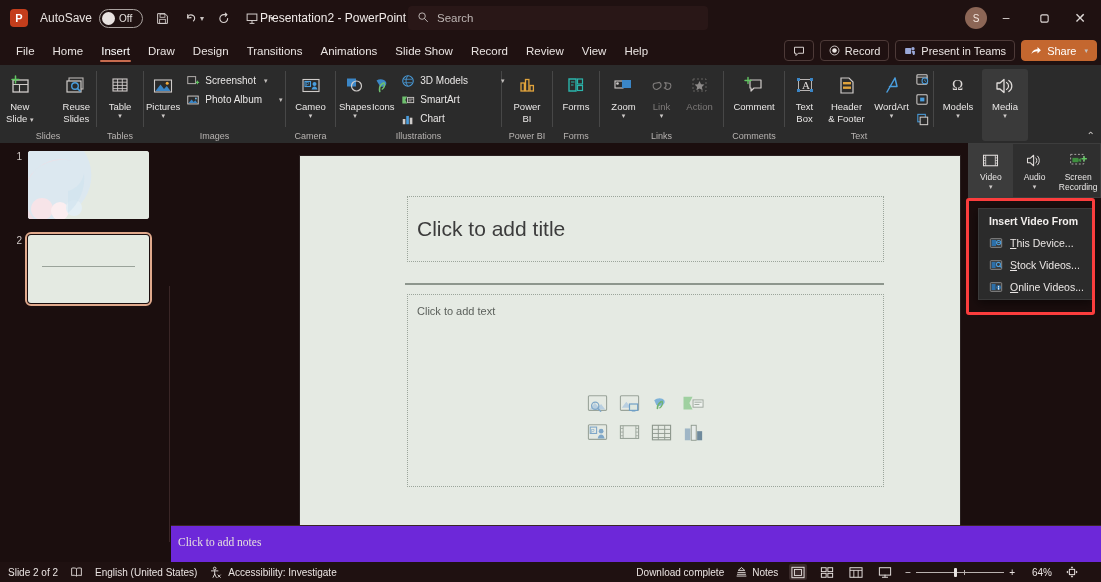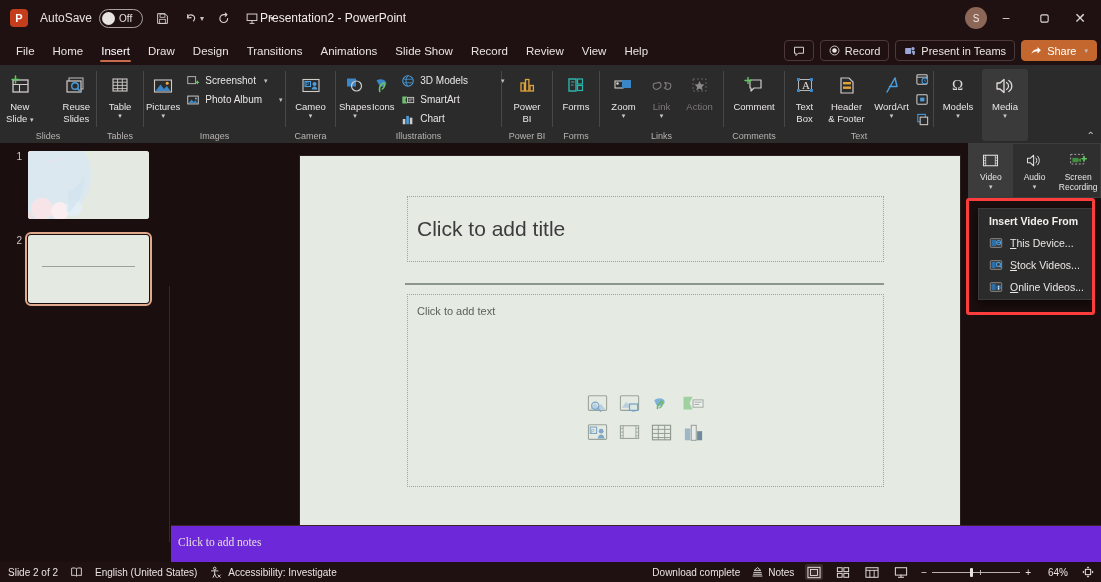--- a/index.html
+++ b/index.html
@@ -192,21 +192,21 @@
     background: #6d28d9; border-top: 1px solid #3a2626; font-family: Liberation Serif, serif;
   }
   .notes-bar .t { color: #e6e0de; font-size: 11.5px; position: absolute; left: 7px; top: 10px; }
 
   
   .statusbar {
     position: absolute; bottom: 0; left: 0; width: 1101px; height: 20px;
     background: #1f1111; display: flex; align-items: center; color: #eae4e2; font-size: 10px;
   }
   .sb-l { display: flex; align-items: center; gap: 12px; margin-left: 8px; }
-  .sb-r { position: absolute; right: 4px; display: flex; align-items: center; gap: 11px; }
+  .sb-r { position: absolute; right: 20px; display: flex; align-items: center; gap: 11px; }
   .sb-item { display: flex; align-items: center; gap: 4px; white-space: nowrap; }
   .viewbtn { width: 18px; height: 16px; display:flex; align-items:center; justify-content:center; }
   .viewbtn.active { background: #3a2a2a; border-radius: 2px; }
   .zoom-slider { display: flex; align-items: center; gap: 5px; }
   .zs-track { width: 88px; height: 1px; background: #b9b1af; position: relative; }
   .zs-mid { position: absolute; left: 48px; top: -2px; width: 1px; height: 5px; background: #b9b1af; }
   .zs-knob { position: absolute; left: 38px; top: -4px; width: 3px; height: 9px; background: #e8e2e0; border-radius: 1px; }
   .zpct { width: 26px; text-align: right; }
 </style>
 </head>
@@ -242,20 +242,29 @@
         </svg>
     </div>
     <div class="tb-icon">
       <svg width="14" height="13" viewBox="0 0 16 16">
           <rect x="2" y="2.5" width="12" height="8" fill="none" stroke="#d8d2d0" stroke-width="1.2"></rect>
           <path d="M8 10.5v3M5.5 14h5" stroke="#d8d2d0" stroke-width="1.2" stroke-linecap="round"></path>
         </svg>
     </div>
     <span class="tb-caret" style="margin-left:10px;">▾</span>
     <div class="doc-title">Presentation2  -  PowerPoint</div>
+    <div class="searchbox">
+      <span class="s-ic">
+        <svg width="12" height="12" viewBox="0 0 16 16">
+            <circle cx="6.8" cy="6.8" r="4.3" fill="none" stroke="#bdb5b3" stroke-width="1.3"></circle>
+            <path d="M10 10 L14 14.2" stroke="#bdb5b3" stroke-width="1.3" stroke-linecap="round"></path>
+          </svg>
+      </span>
+      <span class="s-ph">Search</span>
+    </div>
     <div class="avatar">S</div>
     <div class="wbtn wmin">–</div>
     <div class="wbtn wmax">
       <svg width="11" height="11" viewBox="0 0 12 12">
           <rect x="2" y="2" width="8" height="8" rx="1.5" fill="none" stroke="#ded8d6" stroke-width="1.2"></rect>
         </svg>
     </div>
     <div class="wbtn wcls">✕</div>
   </div>
 

